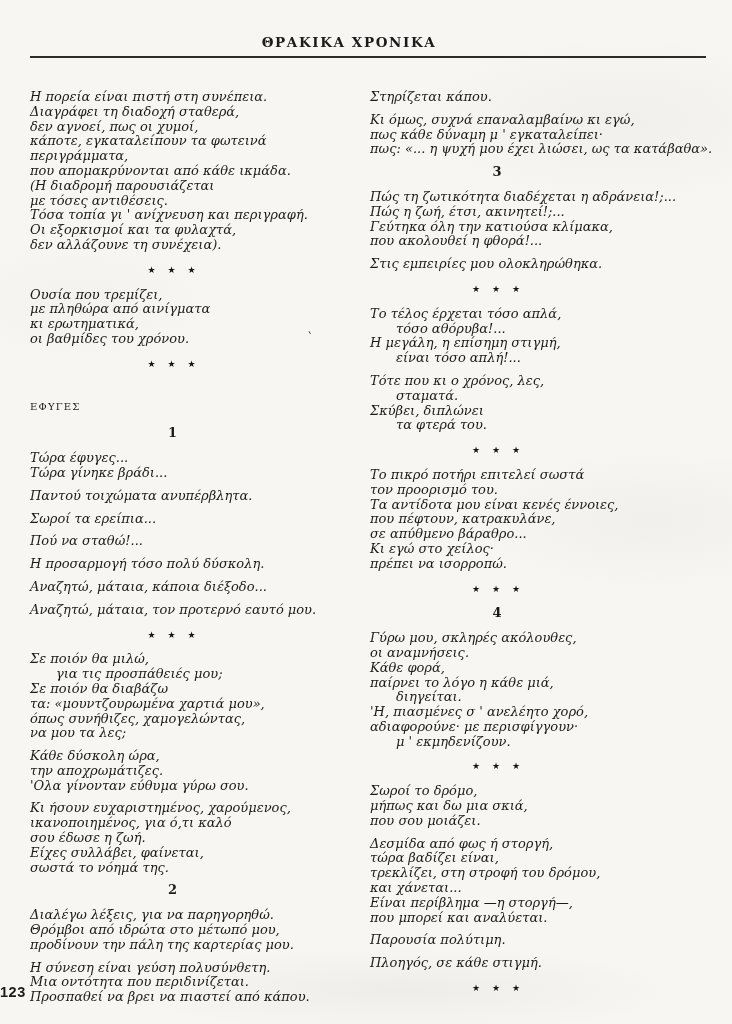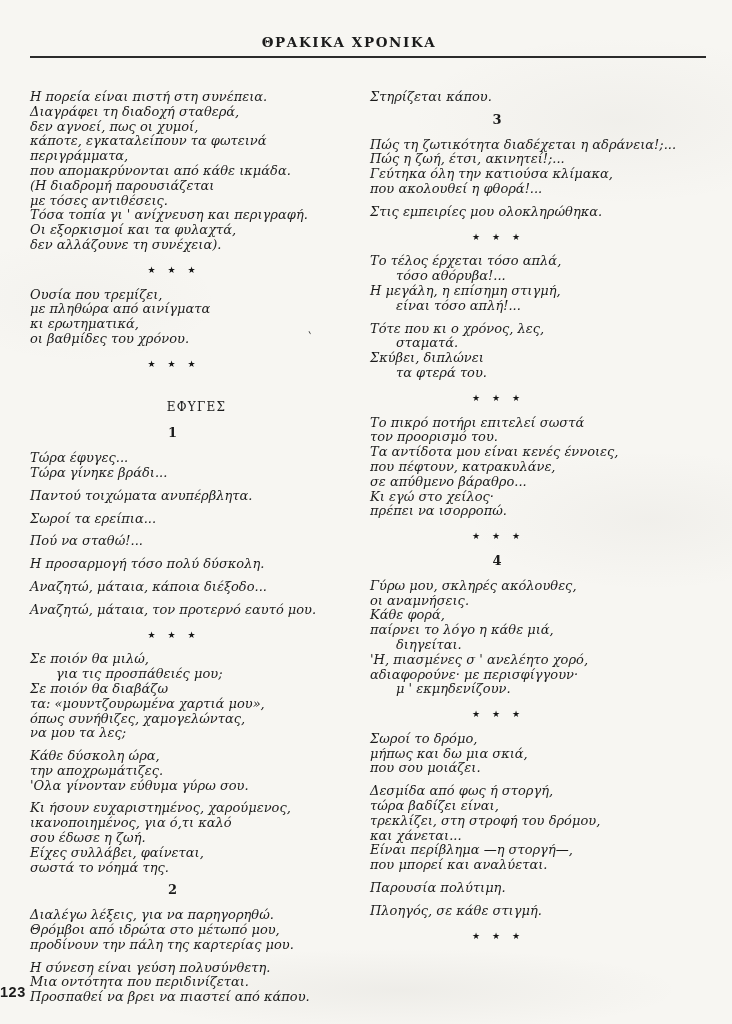--- a/index.html
+++ b/index.html
@@ -44,21 +44,21 @@
   .col-right .stars{ padding-right:94px; }
   .poem-number{
     margin:7px 0 10px; text-align:center;
     font-style:normal; font-weight:bold; font-size:13px;
   }
   .col-left .poem-number{ padding-right:48px; }
   .col-right .poem-number{ padding-right:94px; }
   .section-title{
     margin:28px 0 12px;
     font-style:normal; font-weight:normal;
-    font-size:12px; letter-spacing:1.2px;text-align:center;
+    font-size:10px; letter-spacing:1.2px;
   }
   .page-number{
     position:absolute; top:984px; left:0; right:28px;
     font-family:"Liberation Sans", sans-serif;
     font-style:normal; font-weight:bold; font-size:14.5px;
     letter-spacing:0.5px;
   }
   .stray-mark{
     position:absolute; top:330px; left:306px;
     font-size:13px; font-style:normal; color:#2a2a2a;
@@ -147,20 +147,25 @@
       <div class="stanza">
         <div class="line">Η σύνεση είναι γεύση πολυσύνθετη.</div>
         <div class="line">Μια οντότητα που περιδινίζεται.</div>
         <div class="line">Προσπαθεί να βρει να πιαστεί από κάπου.</div>
       </div>
     </div>
   <div class="col col-right">
       <div class="stanza">
         <div class="line">Στηρίζεται κάπου.</div>
       </div>
+      <div class="stanza">
+        <div class="line">Κι όμως, συχνά επαναλαμβαίνω κι εγώ,</div>
+        <div class="line">πως κάθε δύναμη μ ' εγκαταλείπει·</div>
+        <div class="line">πως: «... η ψυχή μου έχει λιώσει, ως τα κατάβαθα».</div>
+      </div>
       <div class="poem-number">3</div>
       <div class="stanza">
         <div class="line">Πώς τη ζωτικότητα διαδέχεται η αδράνεια!;...</div>
         <div class="line">Πώς η ζωή, έτσι, ακινητεί!;...</div>
         <div class="line">Γεύτηκα όλη την κατιούσα κλίμακα,</div>
         <div class="line">που ακολουθεί η φθορά!...</div>
       </div>
       <div class="stanza">
         <div class="line">Στις εμπειρίες μου ολοκληρώθηκα.</div>
       </div>

